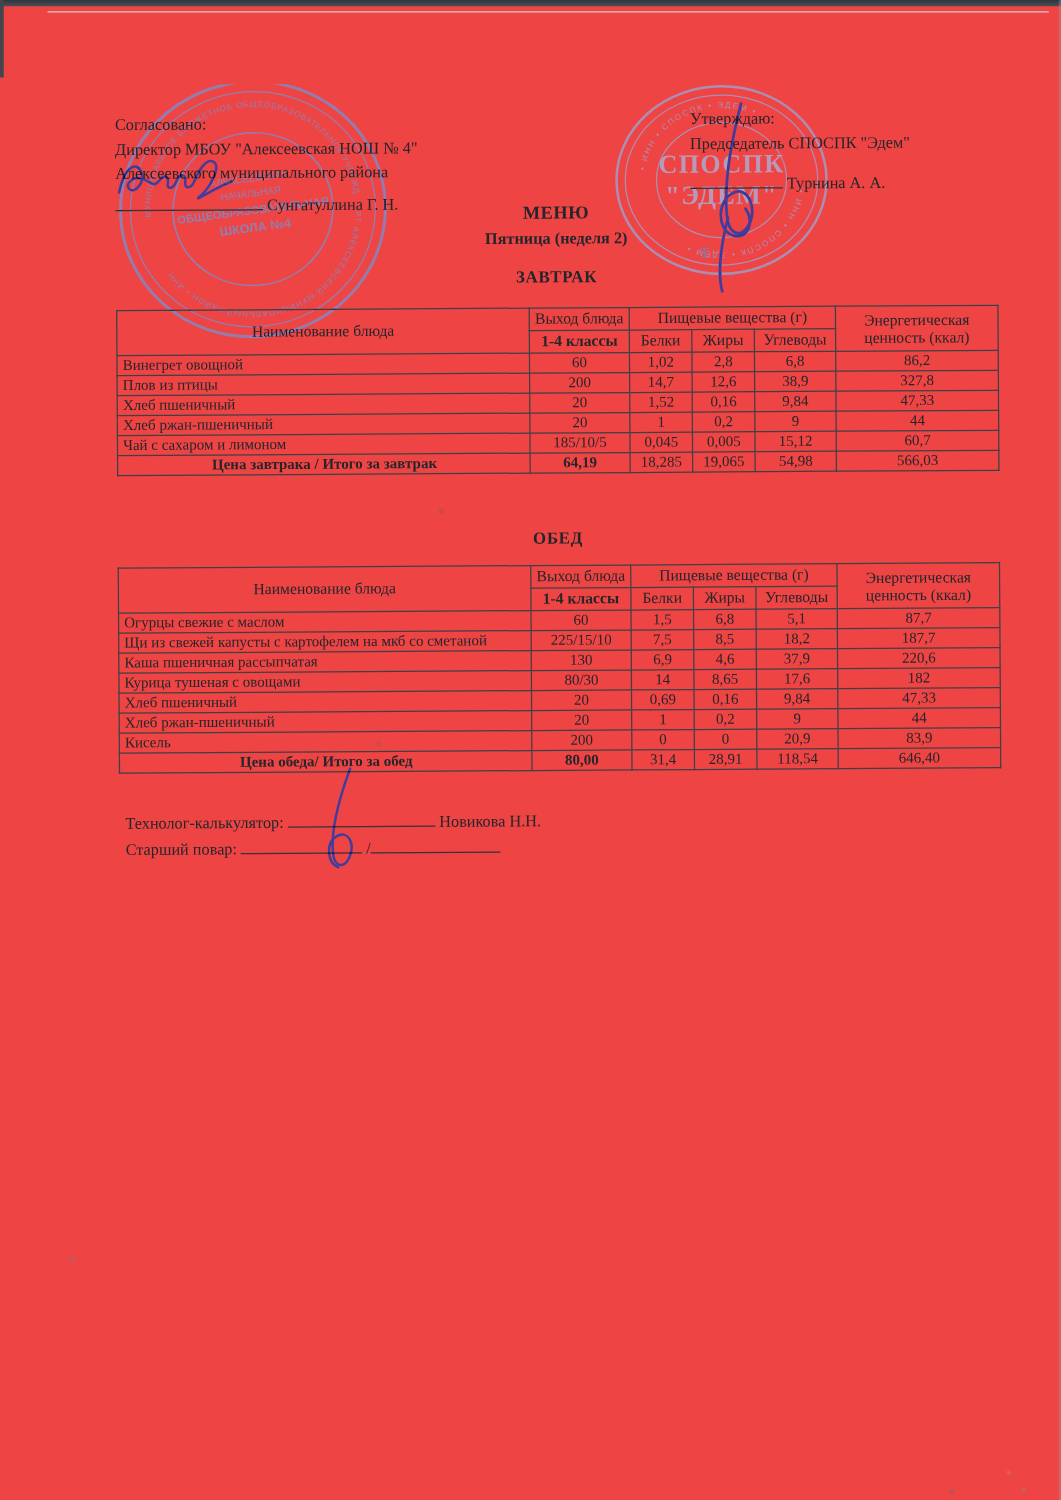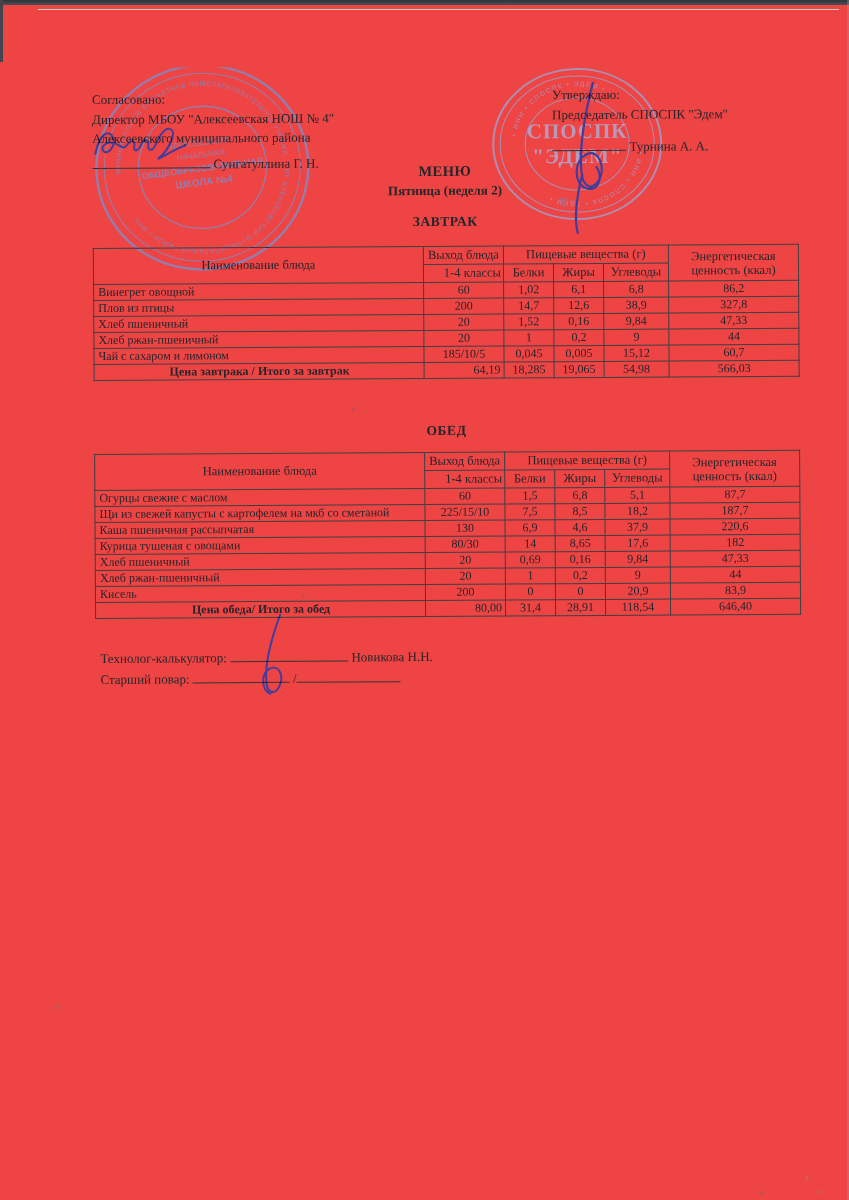--- a/index.html
+++ b/index.html
@@ -35,21 +35,21 @@
   .meal-head   { font-size:13.5px; font-weight:bold; letter-spacing:.6px; }
 
   table { border-collapse:collapse; table-layout:fixed; width:705px; background:transparent; }
   th,td { border:1px solid #3d4046; font-weight:normal; overflow:hidden; white-space:nowrap; }
   th { font-size:12.5px; text-align:center; height:18px; padding:0 2px; }
   th.wrap { white-space:normal; line-height:14px;margin-left:20px; }
   td { font-size:12px; text-align:center; padding:0 3px; }
   .t-breakfast td { height:16px; }
   .t-lunch td { height:14px; }
   td.c-name { text-align:left; padding-left:4px; }
-  .bold { font-weight:normal;text-align:right; }
+  .bold { font-weight:bold; }
   tr.total-row td.c-name { text-align:center; font-weight:bold; }
 
   .footer-block { font-size:13px; line-height:21px; }
 
   .stamp, .sig { position:absolute; pointer-events:none; mix-blend-mode:multiply; }
   .stamp { opacity:.8; }
   .sig   { opacity:.9; }
 </style>
 </head>
 <body>
@@ -102,21 +102,21 @@
           <th>Белки</th>
           <th>Жиры</th>
           <th>Углеводы</th>
         </tr>
       </thead>
       <tbody>
           <tr>
             <td class="c-name">Винегрет овощной</td>
             <td>60</td>
             <td>1,02</td>
-            <td>6,1</td>
+            <td>2,8</td>
             <td>6,8</td>
             <td>86,2</td>
           </tr>
           <tr>
             <td class="c-name">Плов из птицы</td>
             <td>200</td>
             <td>14,7</td>
             <td>12,6</td>
             <td>38,9</td>
             <td>327,8</td>

